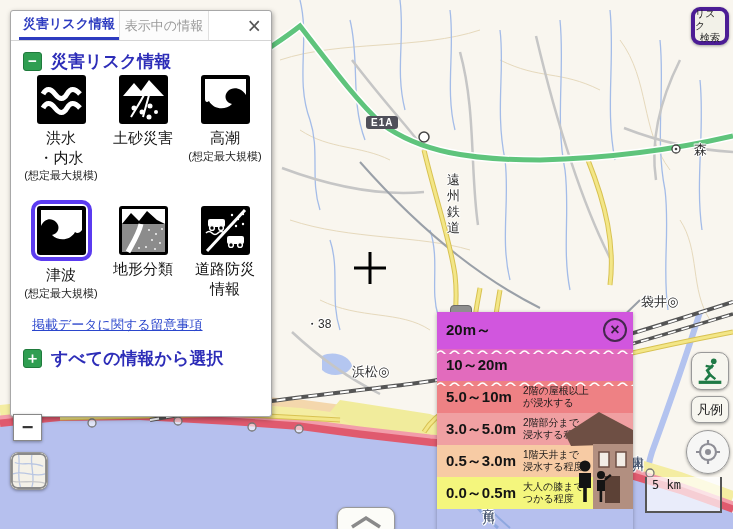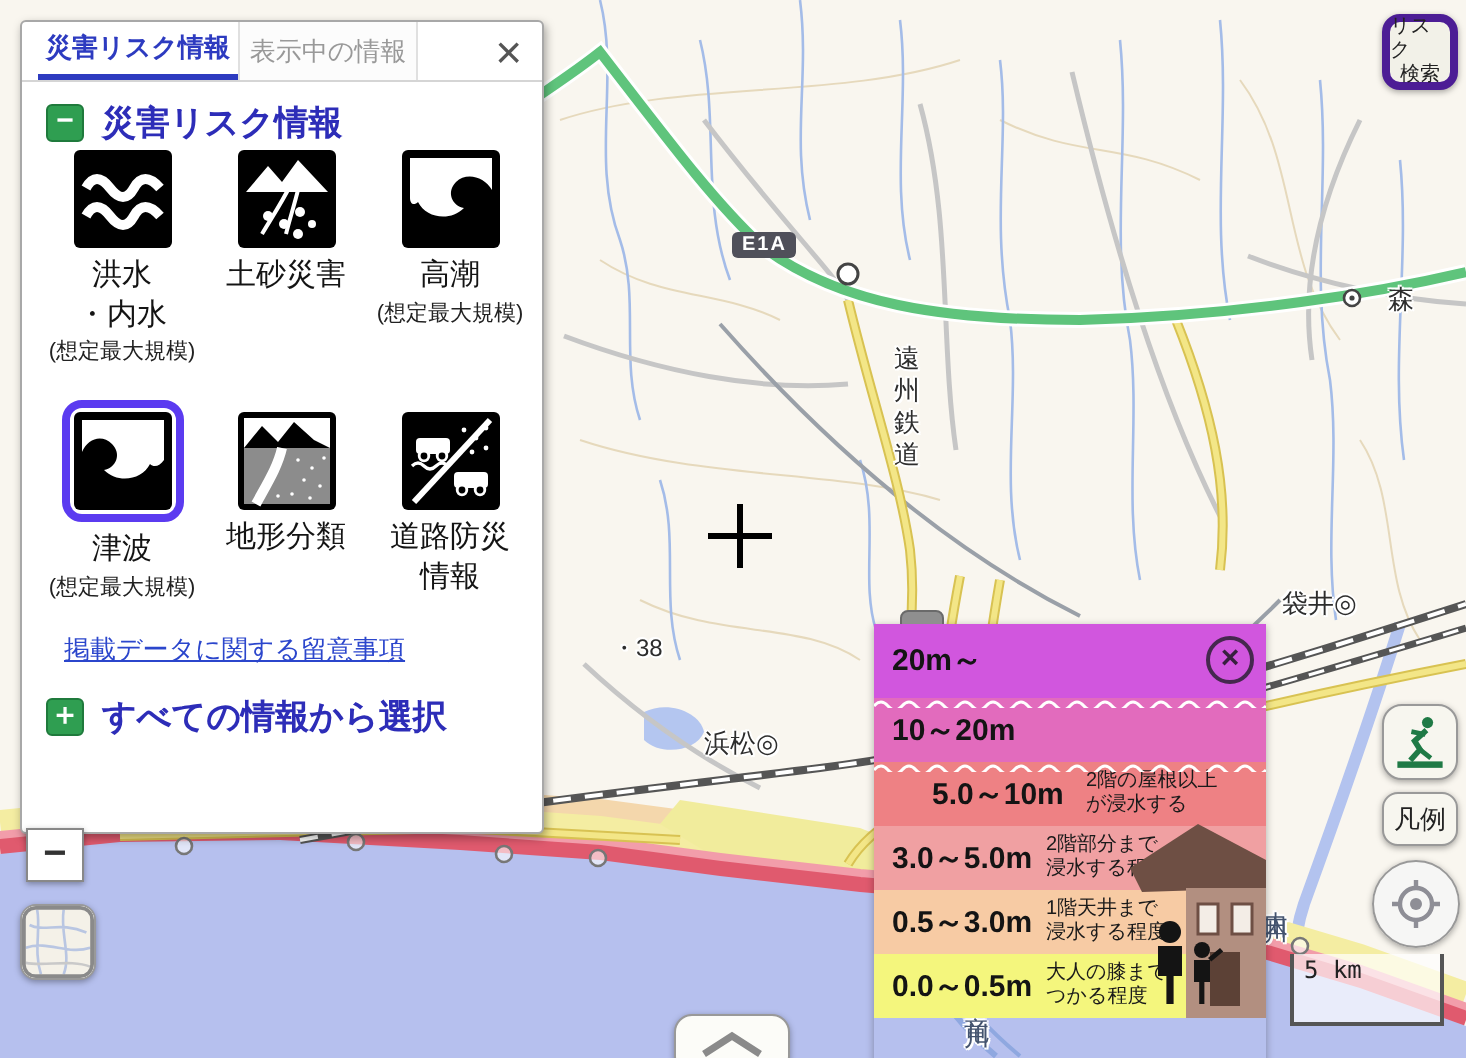--- a/index.html
+++ b/index.html
@@ -311,21 +311,21 @@
     <div class="lrow first" style="background: rgb(209, 86, 222);">
       <div class="lrow-label">20m～</div>
       <div class="lclose">×</div>
     </div>
     <div class="lrow" style="background: rgb(226, 107, 189);">
       <svg class="wave" width="196" height="5">
           <path d="M0 4 Q3.5 0 7 4 T14 4 T21 4 T28 4 T35 4 T42 4 T49 4 T56 4 T63 4 T70 4 T77 4 T84 4 T91 4 T98 4 T105 4 T112 4 T119 4 T126 4 T133 4 T140 4 T147 4 T154 4 T161 4 T168 4 T175 4 T182 4 T189 4 T196 4" stroke="#fff" stroke-width="1.5" fill="none"></path>
         </svg>
       <div class="lrow-label">10～20m</div>
     </div>
-    <div class="lrow" style="background: rgb(238, 129, 132); padding-left: 20px;">
+    <div class="lrow" style="background: rgb(238, 129, 132);">
       <svg class="wave" width="196" height="5">
           <path d="M0 4 Q3.5 0 7 4 T14 4 T21 4 T28 4 T35 4 T42 4 T49 4 T56 4 T63 4 T70 4 T77 4 T84 4 T91 4 T98 4 T105 4 T112 4 T119 4 T126 4 T133 4 T140 4 T147 4 T154 4 T161 4 T168 4 T175 4 T182 4 T189 4 T196 4" stroke="#fff" stroke-width="1.5" fill="none"></path>
         </svg>
       <div class="lrow-label">5.0～10m</div>
       <div class="lrow-desc">2階の屋根以上
 が浸水する</div>
     </div>
     <div class="lrow" style="background: rgb(240, 160, 162);">
       <div class="lrow-label">3.0～5.0m</div>
       <div class="lrow-desc">2階部分まで

